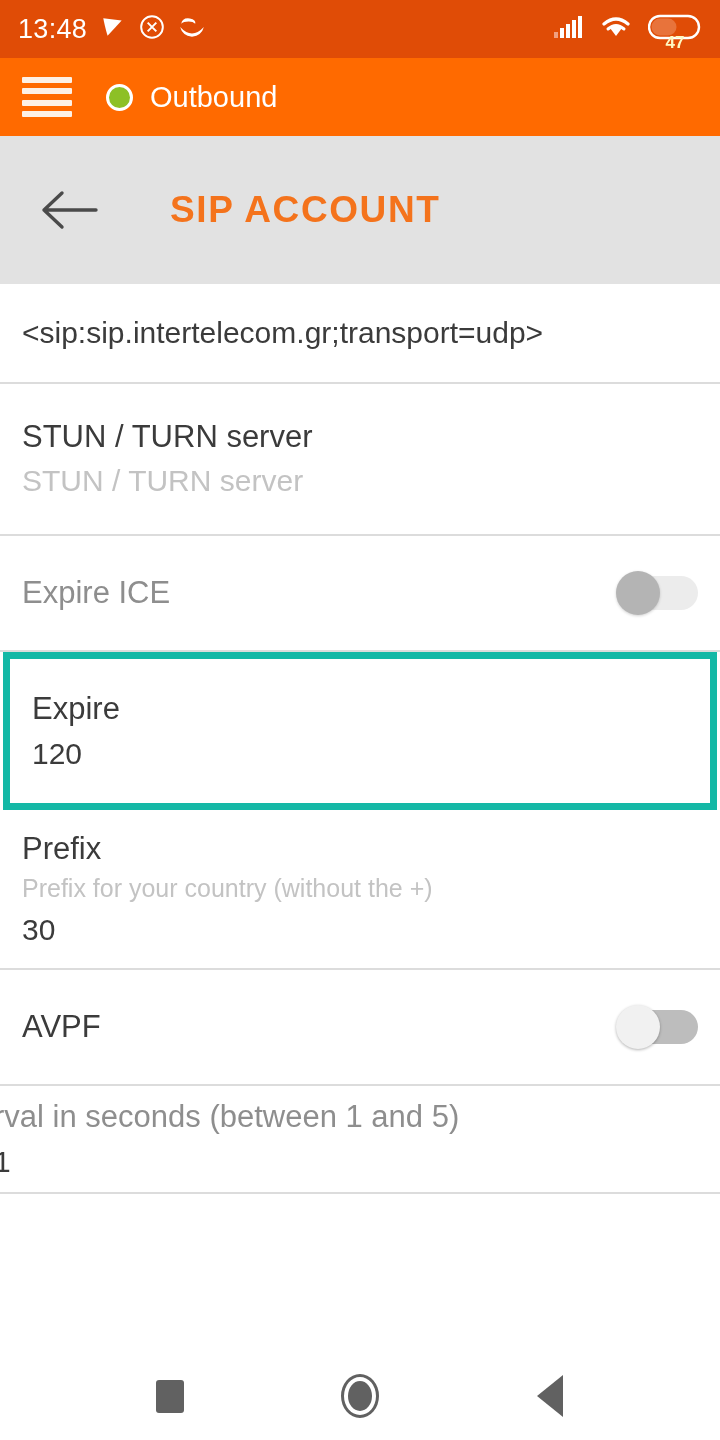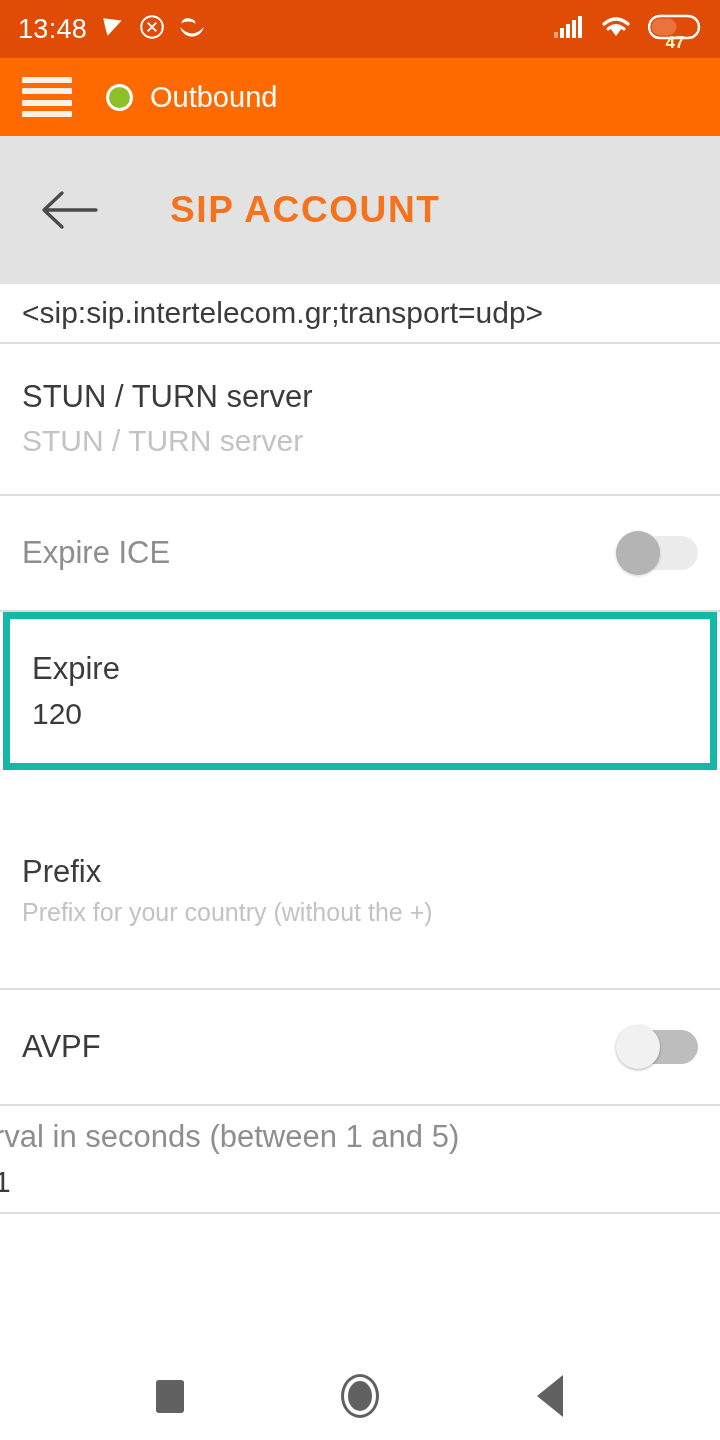--- a/index.html
+++ b/index.html
@@ -55,27 +55,27 @@
     position:relative; padding:0 22px;
     border-bottom:2px solid #dcdcdc;
     display:flex; align-items:center;
   }
   .row-texts { flex:1 1 auto; min-width:0; }
   .row-title { font-size:31px; color:#3b3b3b; line-height:1.25; white-space:nowrap; }
   .row-title.muted { color:#8e8e8e; }
   .row-sub { font-size:25px; color:#c3c3c3; line-height:1.3; margin-top:4px; white-space:nowrap; }
   .row-value { font-size:30px; color:#3b3b3b; line-height:1.25; margin-top:6px; white-space:nowrap; }
 
-  .row-uri { height:60px; }
+  .row-uri { height:100px; }
   .row-uri .row-title { font-size:30px; color:#3b3b3b; }
 
   .row-h152 { height:152px; }
   .row-h158 { height:158px; }
   .row-h116 { height:116px; }
-  .row-h196 { height:196px;margin-top:24px; }
+  .row-h196 { height:160px; }
 
   
   .toggle { width:82px; height:44px; position:relative; flex:0 0 auto; margin-left:16px; cursor:pointer; }
   .toggle .track {
     position:absolute; right:0; top:5px;
     width:62px; height:34px; border-radius:17px; background:#bdbdbd;
   }
   .toggle .knob {
     position:absolute; left:0; top:0;
     width:44px; height:44px; border-radius:50%;
@@ -218,20 +218,21 @@
       <div class="row-texts">
         <div class="row-title">Expire</div>
         <div class="row-value">120</div>
       </div>
     </div>
 
     <div class="row row-h196">
       <div class="row-texts">
         <div class="row-title">Prefix</div>
         <div class="row-sub">Prefix for your country (without the +)</div>
+        <div class="row-value">30</div>
       </div>
     </div>
 
     <div class="row row-h116">
       <div class="row-texts">
         <div class="row-title">AVPF</div>
       </div>
       <div class="toggle">
         <span class="track"></span>
         <span class="knob"></span>

